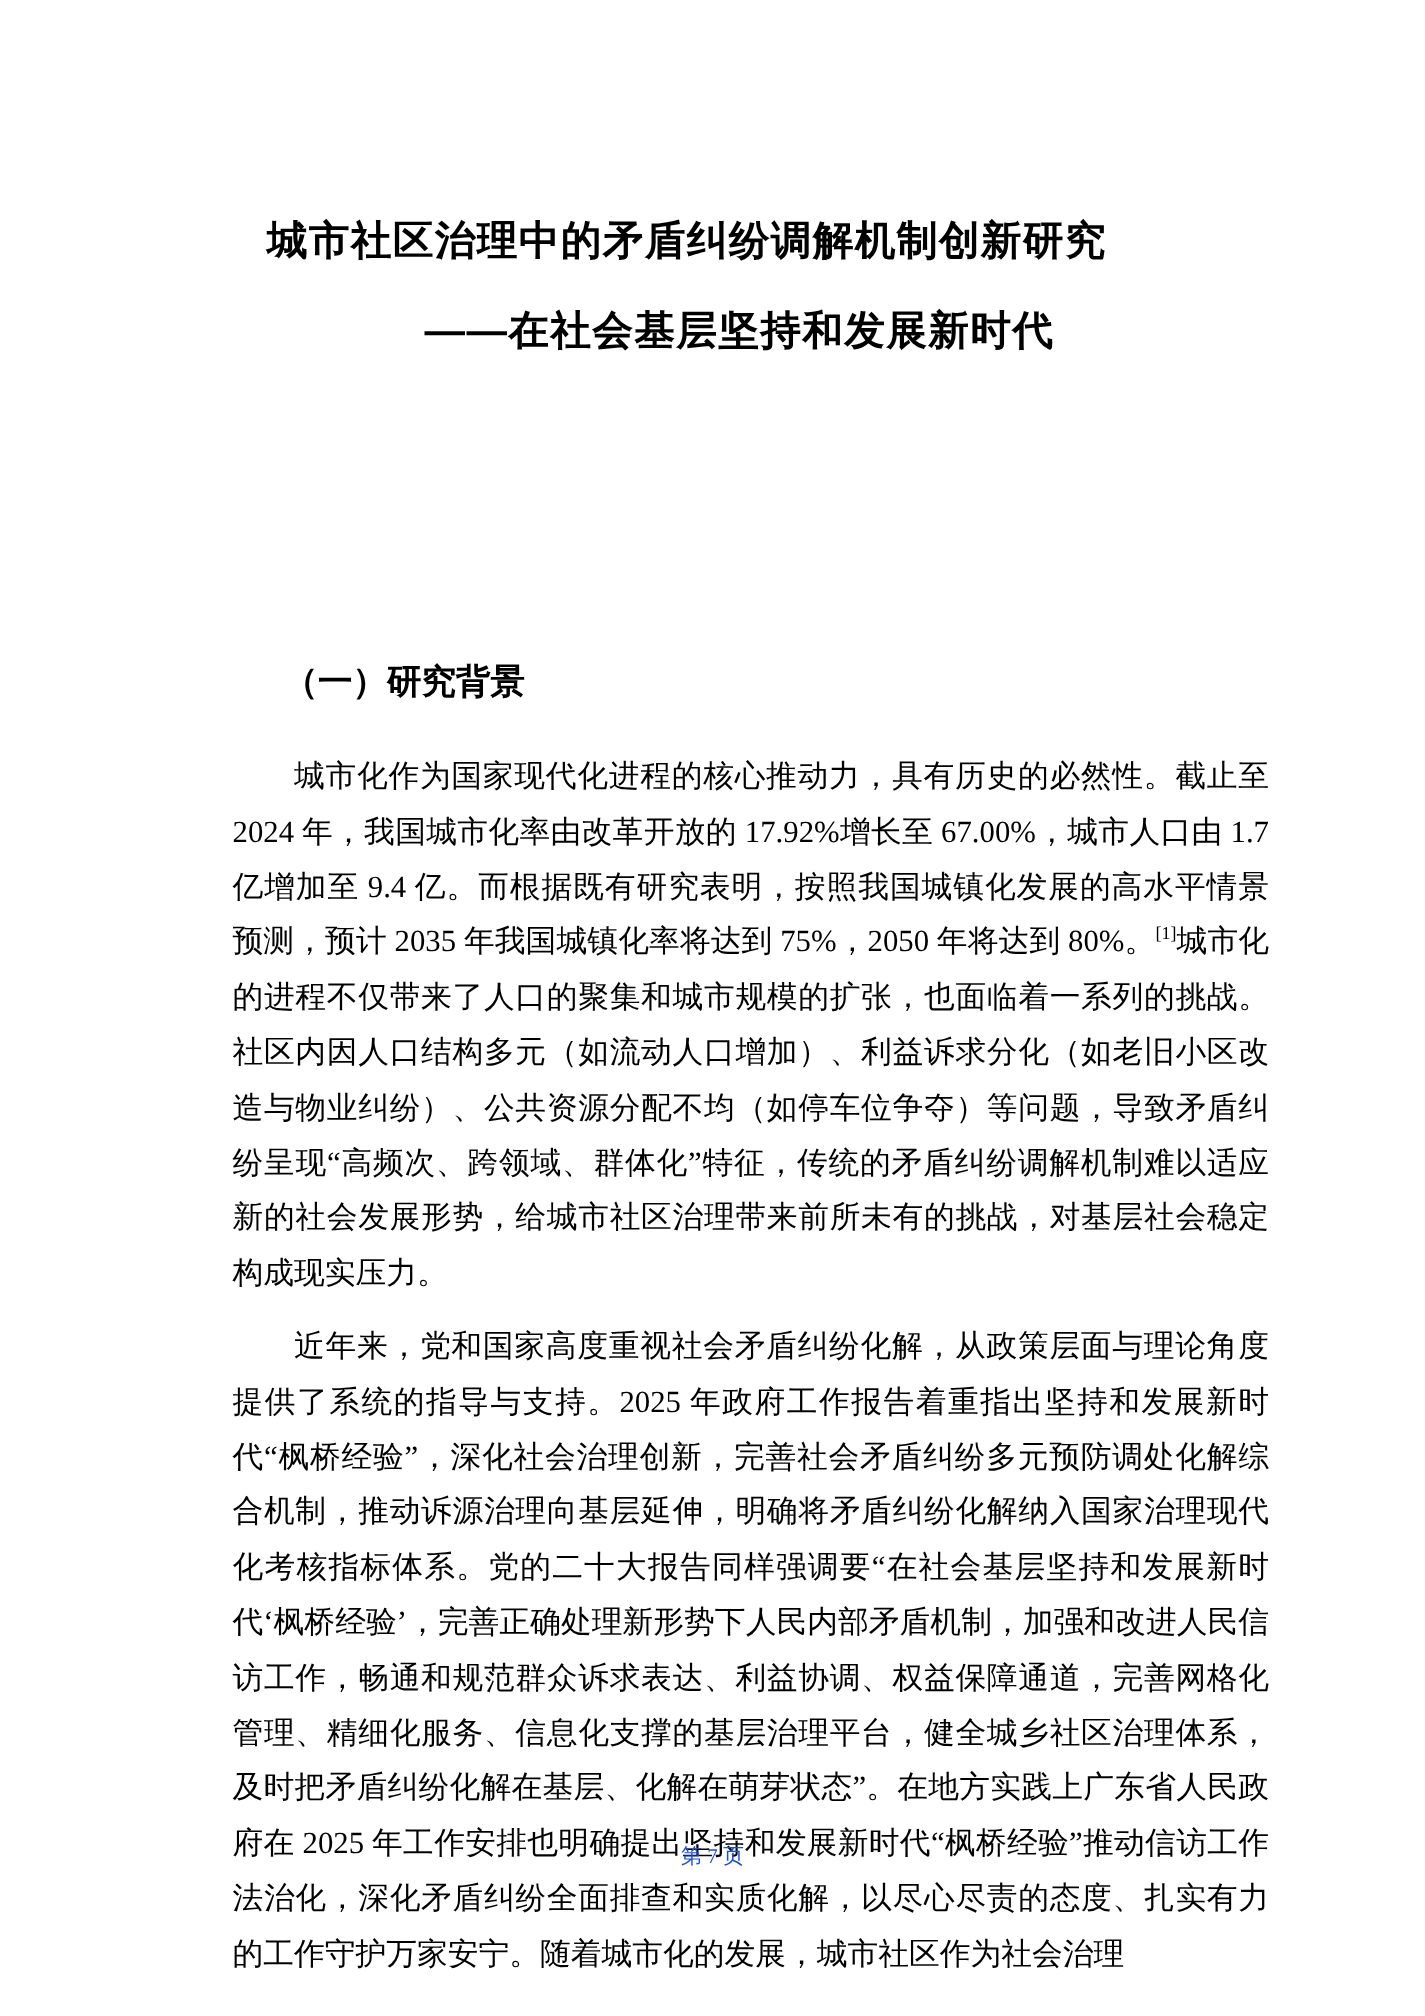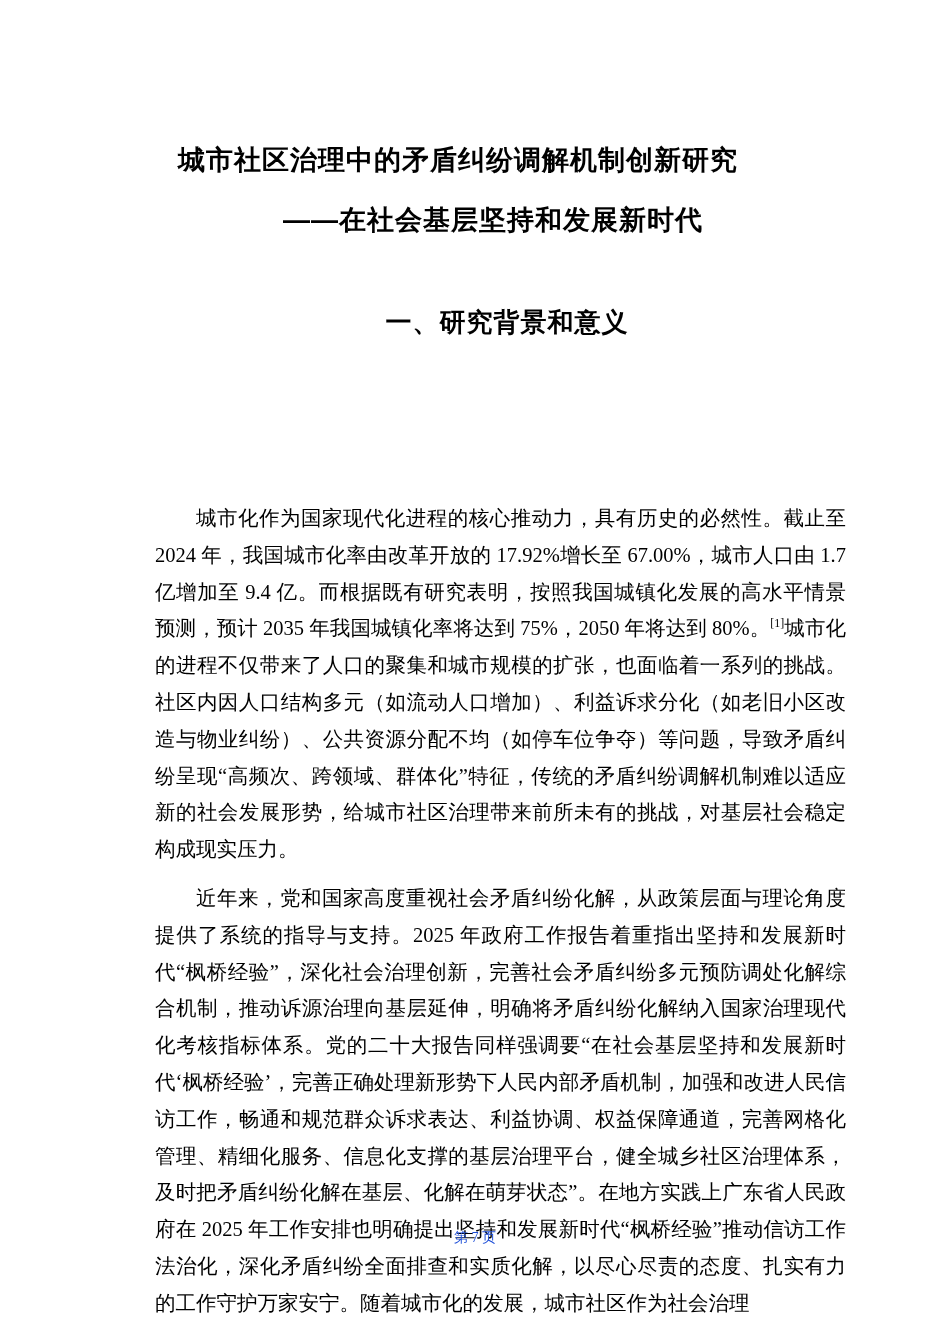--- a/index.html
+++ b/index.html
@@ -100,22 +100,22 @@
 </style>
 </head>
 <body>
 
 <div class="page">
 
   <h1 class="doc-title">城市社区治理中的矛盾纠纷调解机制创新研究</h1>
 
   <h2 class="doc-subtitle">——在社会基层坚持和发展新时代</h2>
 
-  <h3 class="section-heading">一、研究背景和意义</h3>
 
+  <h4 class="subsection-heading">（一）研究背景</h4>
 
   <div class="body-text">
     <p><span>城市化作为国家现代化进程的核心推动力，具有历史的必然性。截止至 2024 年，我国城市化率由改革开放的 17.92%增长至 67.00%，城市人口由 1.7 亿增加至 9.4 亿。而根据既有研究表明，按照我国城镇化发展的高水平情景预测，预计 2035 年我国城镇化率将达到 75%，2050 年将达到 80%。</span><sup class="footnote-ref">[1]</sup><span>城市化的进程不仅带来了人口的聚集和城市规模的扩张，也面临着一系列的挑战。社区内因人口结构多元（如流动人口增加）、利益诉求分化（如老旧小区改造与物业纠纷）、公共资源分配不均（如停车位争夺）等问题，导致矛盾纠纷呈现“高频次、跨领域、群体化”特征，传统的矛盾纠纷调解机制难以适应新的社会发展形势，给城市社区治理带来前所未有的挑战，对基层社会稳定构成现实压力。</span></p>
     <p>近年来，党和国家高度重视社会矛盾纠纷化解，从政策层面与理论角度提供了系统的指导与支持。2025 年政府工作报告着重指出坚持和发展新时代“枫桥经验”，深化社会治理创新，完善社会矛盾纠纷多元预防调处化解综合机制，推动诉源治理向基层延伸，明确将矛盾纠纷化解纳入国家治理现代化考核指标体系。党的二十大报告同样强调要“在社会基层坚持和发展新时代‘枫桥经验’，完善正确处理新形势下人民内部矛盾机制，加强和改进人民信访工作，畅通和规范群众诉求表达、利益协调、权益保障通道，完善网格化管理、精细化服务、信息化支撑的基层治理平台，健全城乡社区治理体系，及时把矛盾纠纷化解在基层、化解在萌芽状态”。在地方实践上广东省人民政府在 2025 年工作安排也明确提出坚持和发展新时代“枫桥经验”推动信访工作法治化，深化矛盾纠纷全面排查和实质化解，以尽心尽责的态度、扎实有力的工作守护万家安宁。随着城市化的发展，城市社区作为社会治理</p>
   </div>
 
   <div class="page-footer">第 7 页</div>
 
 </div>
 

